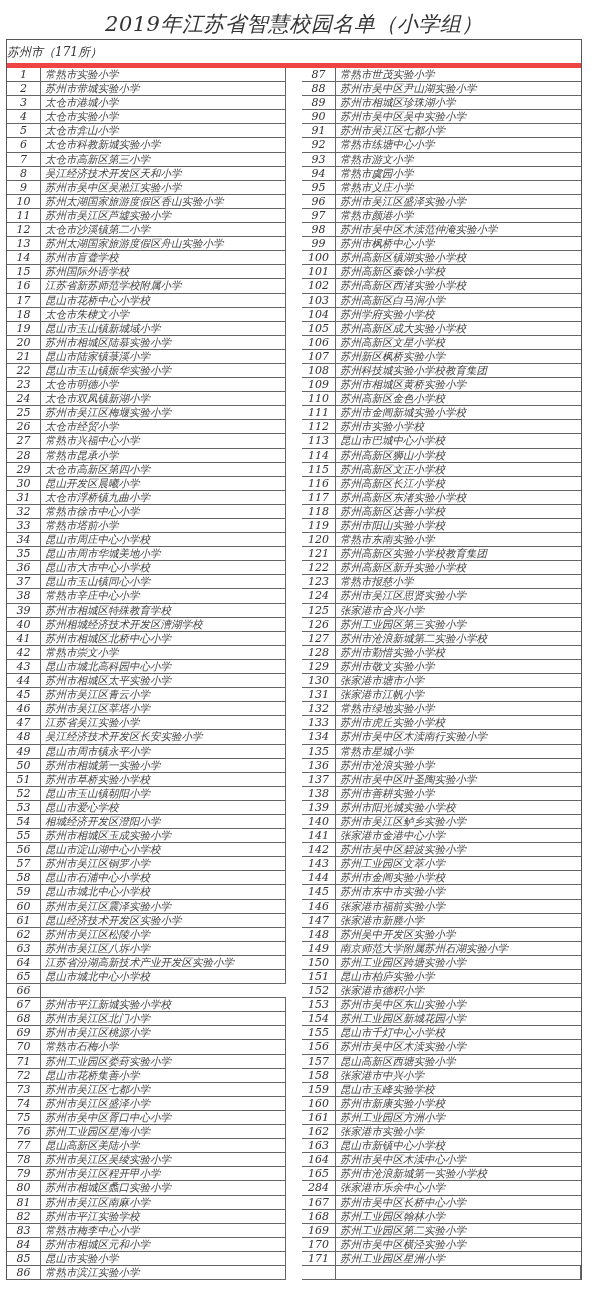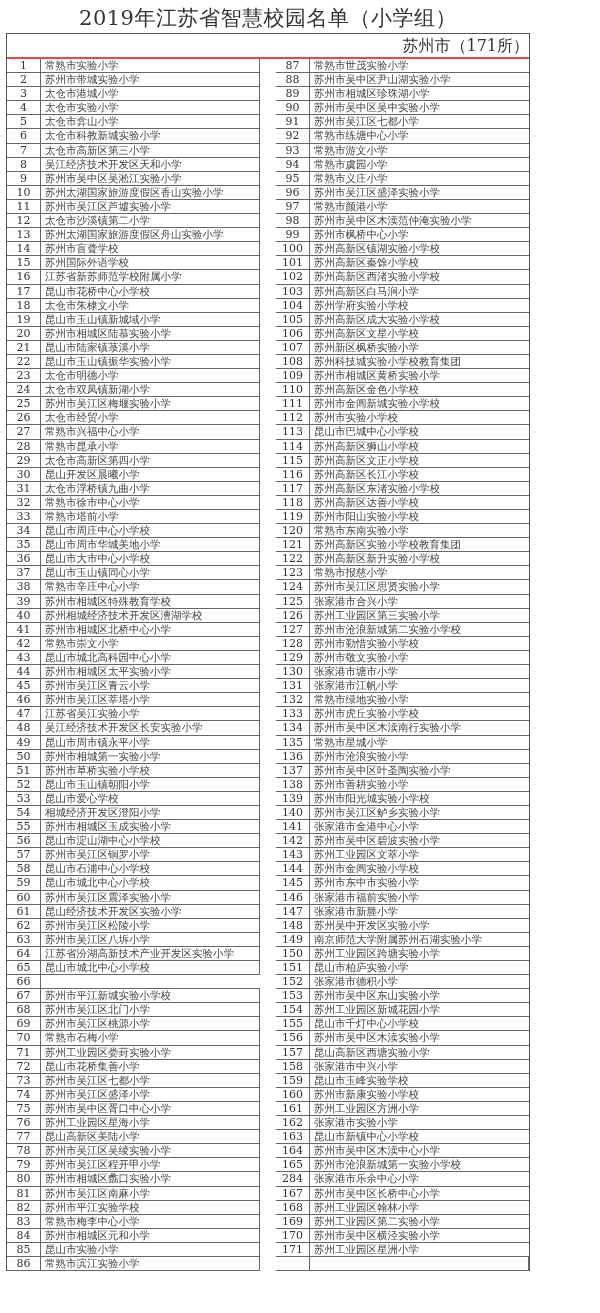--- a/index.html
+++ b/index.html
@@ -1,20 +1,20 @@
 <!DOCTYPE html>
 <html><head>
   <meta charset="utf-8">
   <style>
     html, body { margin: 0; padding: 0; background: #fff; }
     body { width: 600px; height: 1313px; overflow: hidden; font-family: "DejaVu Serif", "Liberation Serif", serif; color: #222; }
-    .doc { position: absolute; left: 6px; top: 0; width: 524px; }
+    .doc { position: absolute; left: 6px; top: 6px; width: 576px; font-style: italic; }
     .title { height: 33px; line-height: 36px; text-align: center; font-size: 21px; color: #333; letter-spacing: 0.5px; }
     .sheet { border: 1px solid #555; border-bottom: none; }
-    .city { height: 23px; line-height: 24px; text-align: right; font-size: 16px; border-bottom: 2px solid #ef4444; color: #333; }
+    .city { height: 23px; line-height: 24px; text-align: left; font-size: 12px; border-bottom: 5px solid #ef4444; color: #333; }
     .grid { display: flex; }
     .col { display: flex; flex-direction: column; }
     .col.left { width: 294px; }
     .col.right { width: 294px; margin-left: 16px; }
     .row { display: flex; height: 14.1px; border-bottom: 1px solid #666; box-sizing: border-box; }
     .num { width: 34px; border-right: 1px solid #666; text-align: center; font-size: 11px; line-height: 13px; color: #333; box-sizing: border-box; }
     .col.right .num { width: 34px; }
     .name { flex: 1; padding-left: 4px; font-size: 10.5px; line-height: 13px; color: #444; white-space: nowrap; overflow: hidden; font-family: "DejaVu Sans", sans-serif; border-right: 1px solid #666; }
     .col.right .name { border-right: none; }
     .row.empty .name { border-right: 1px solid #666; }

